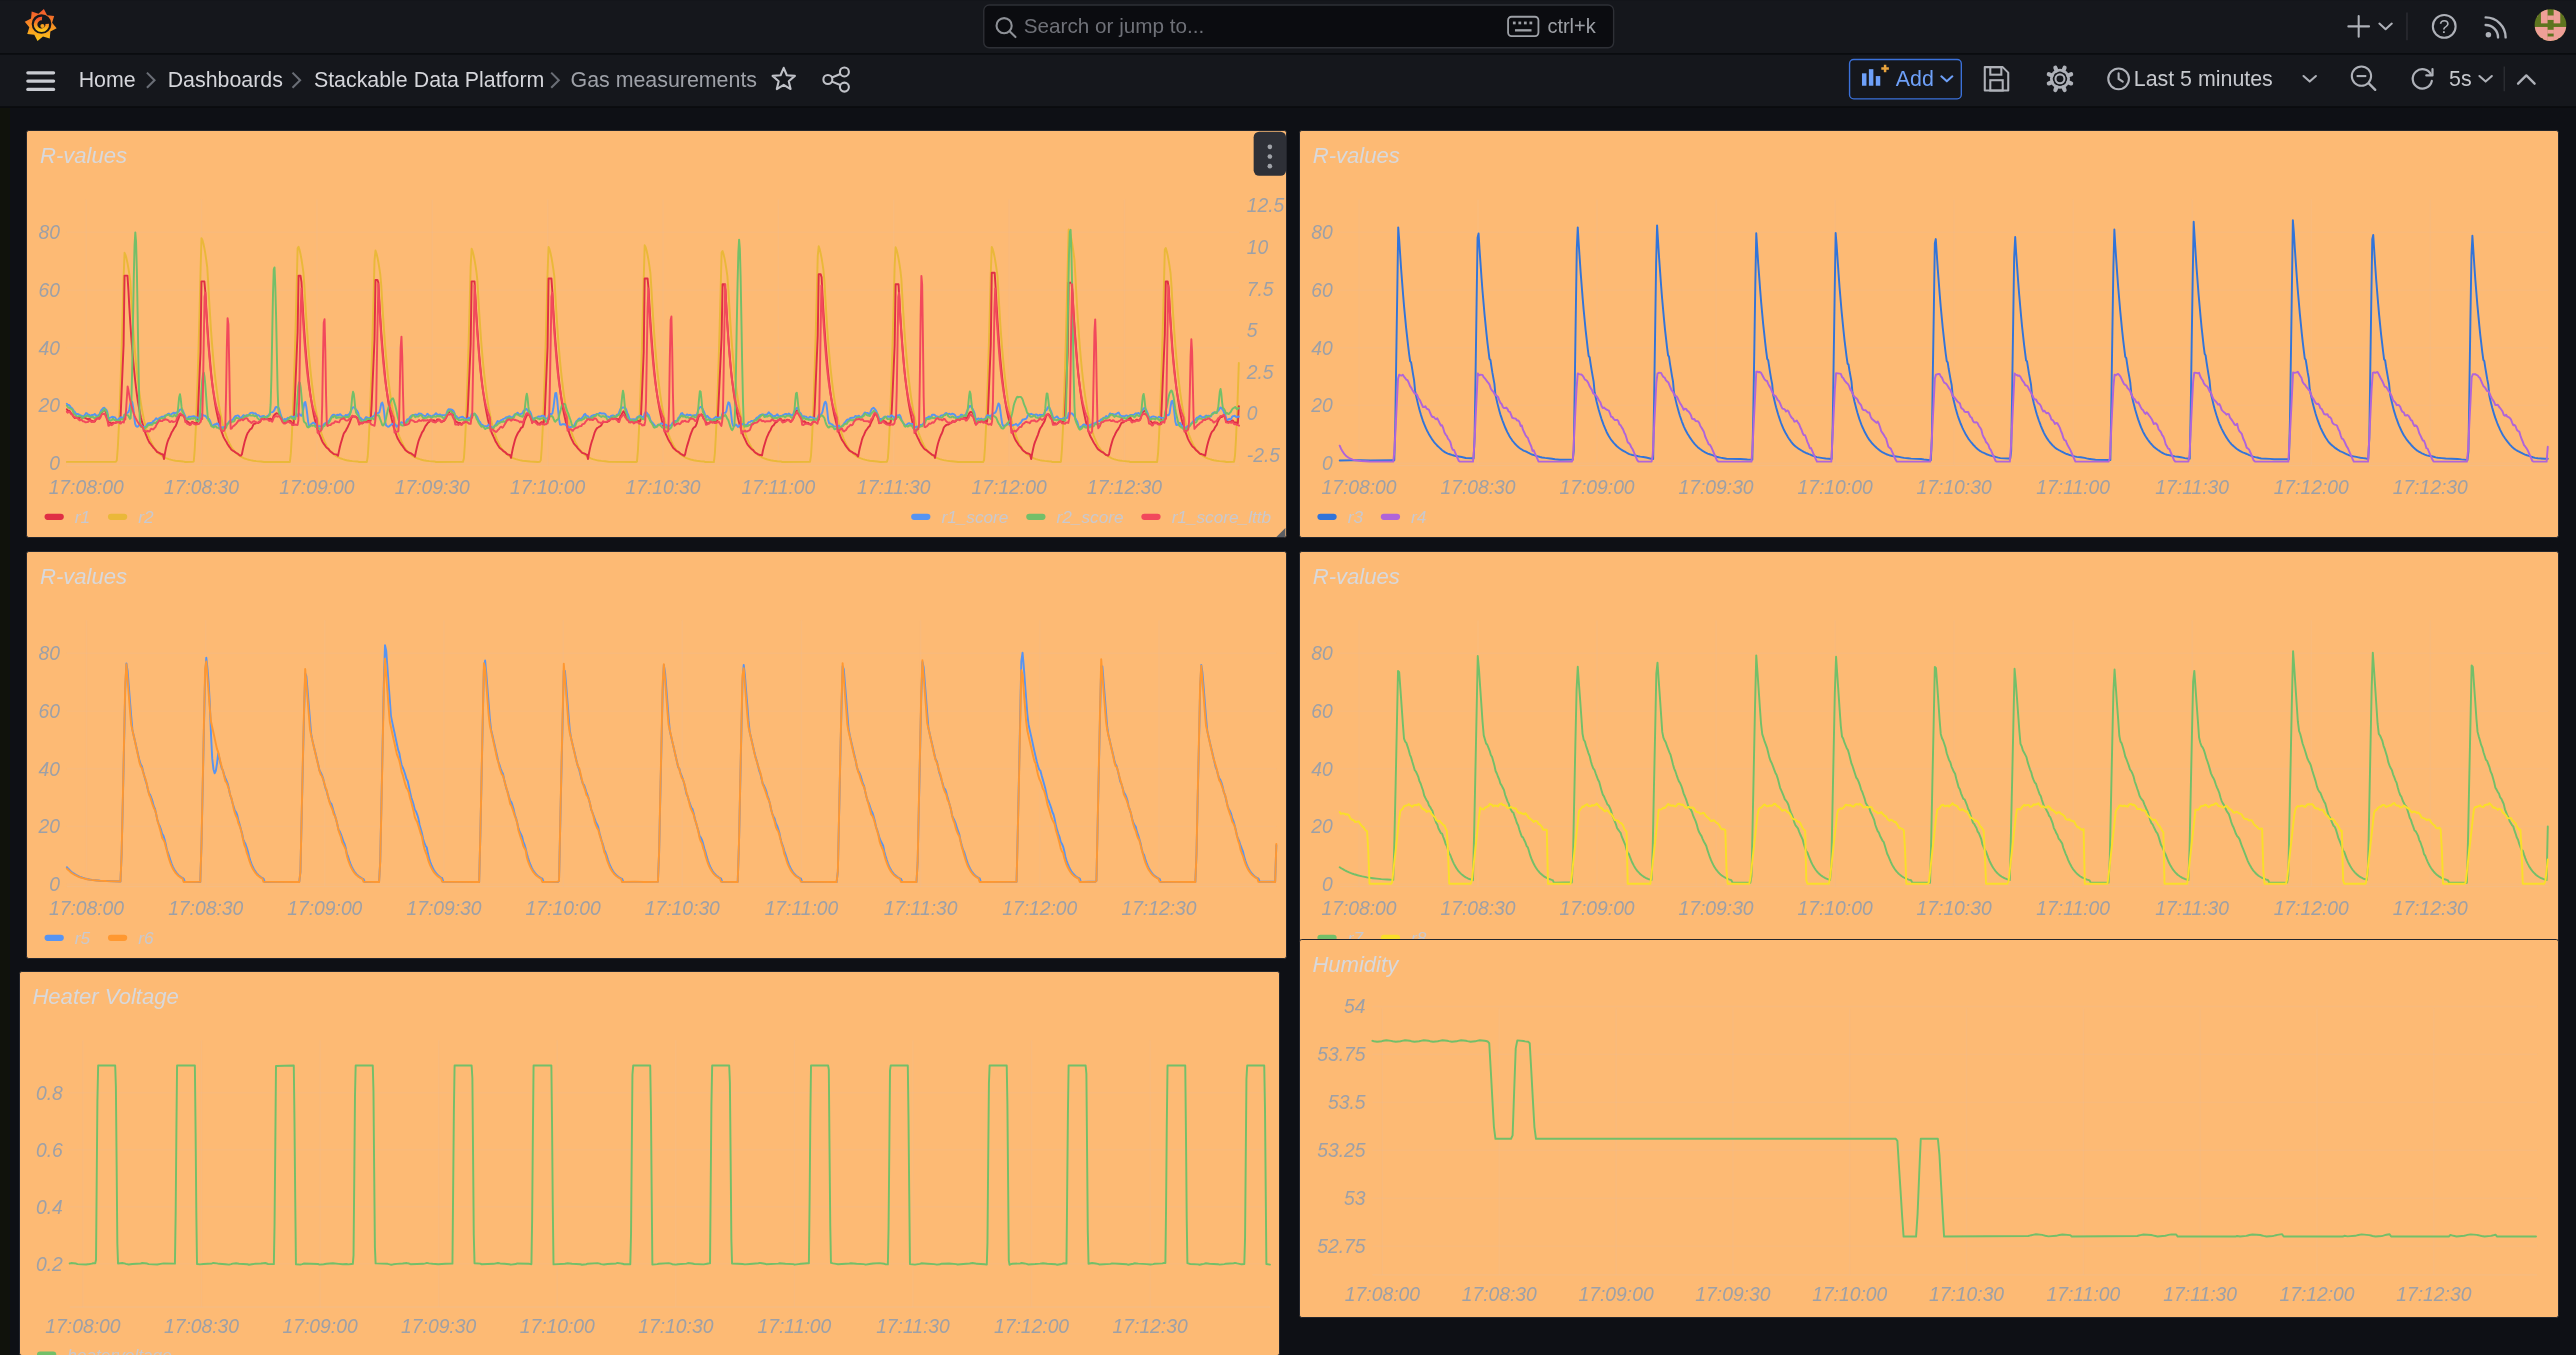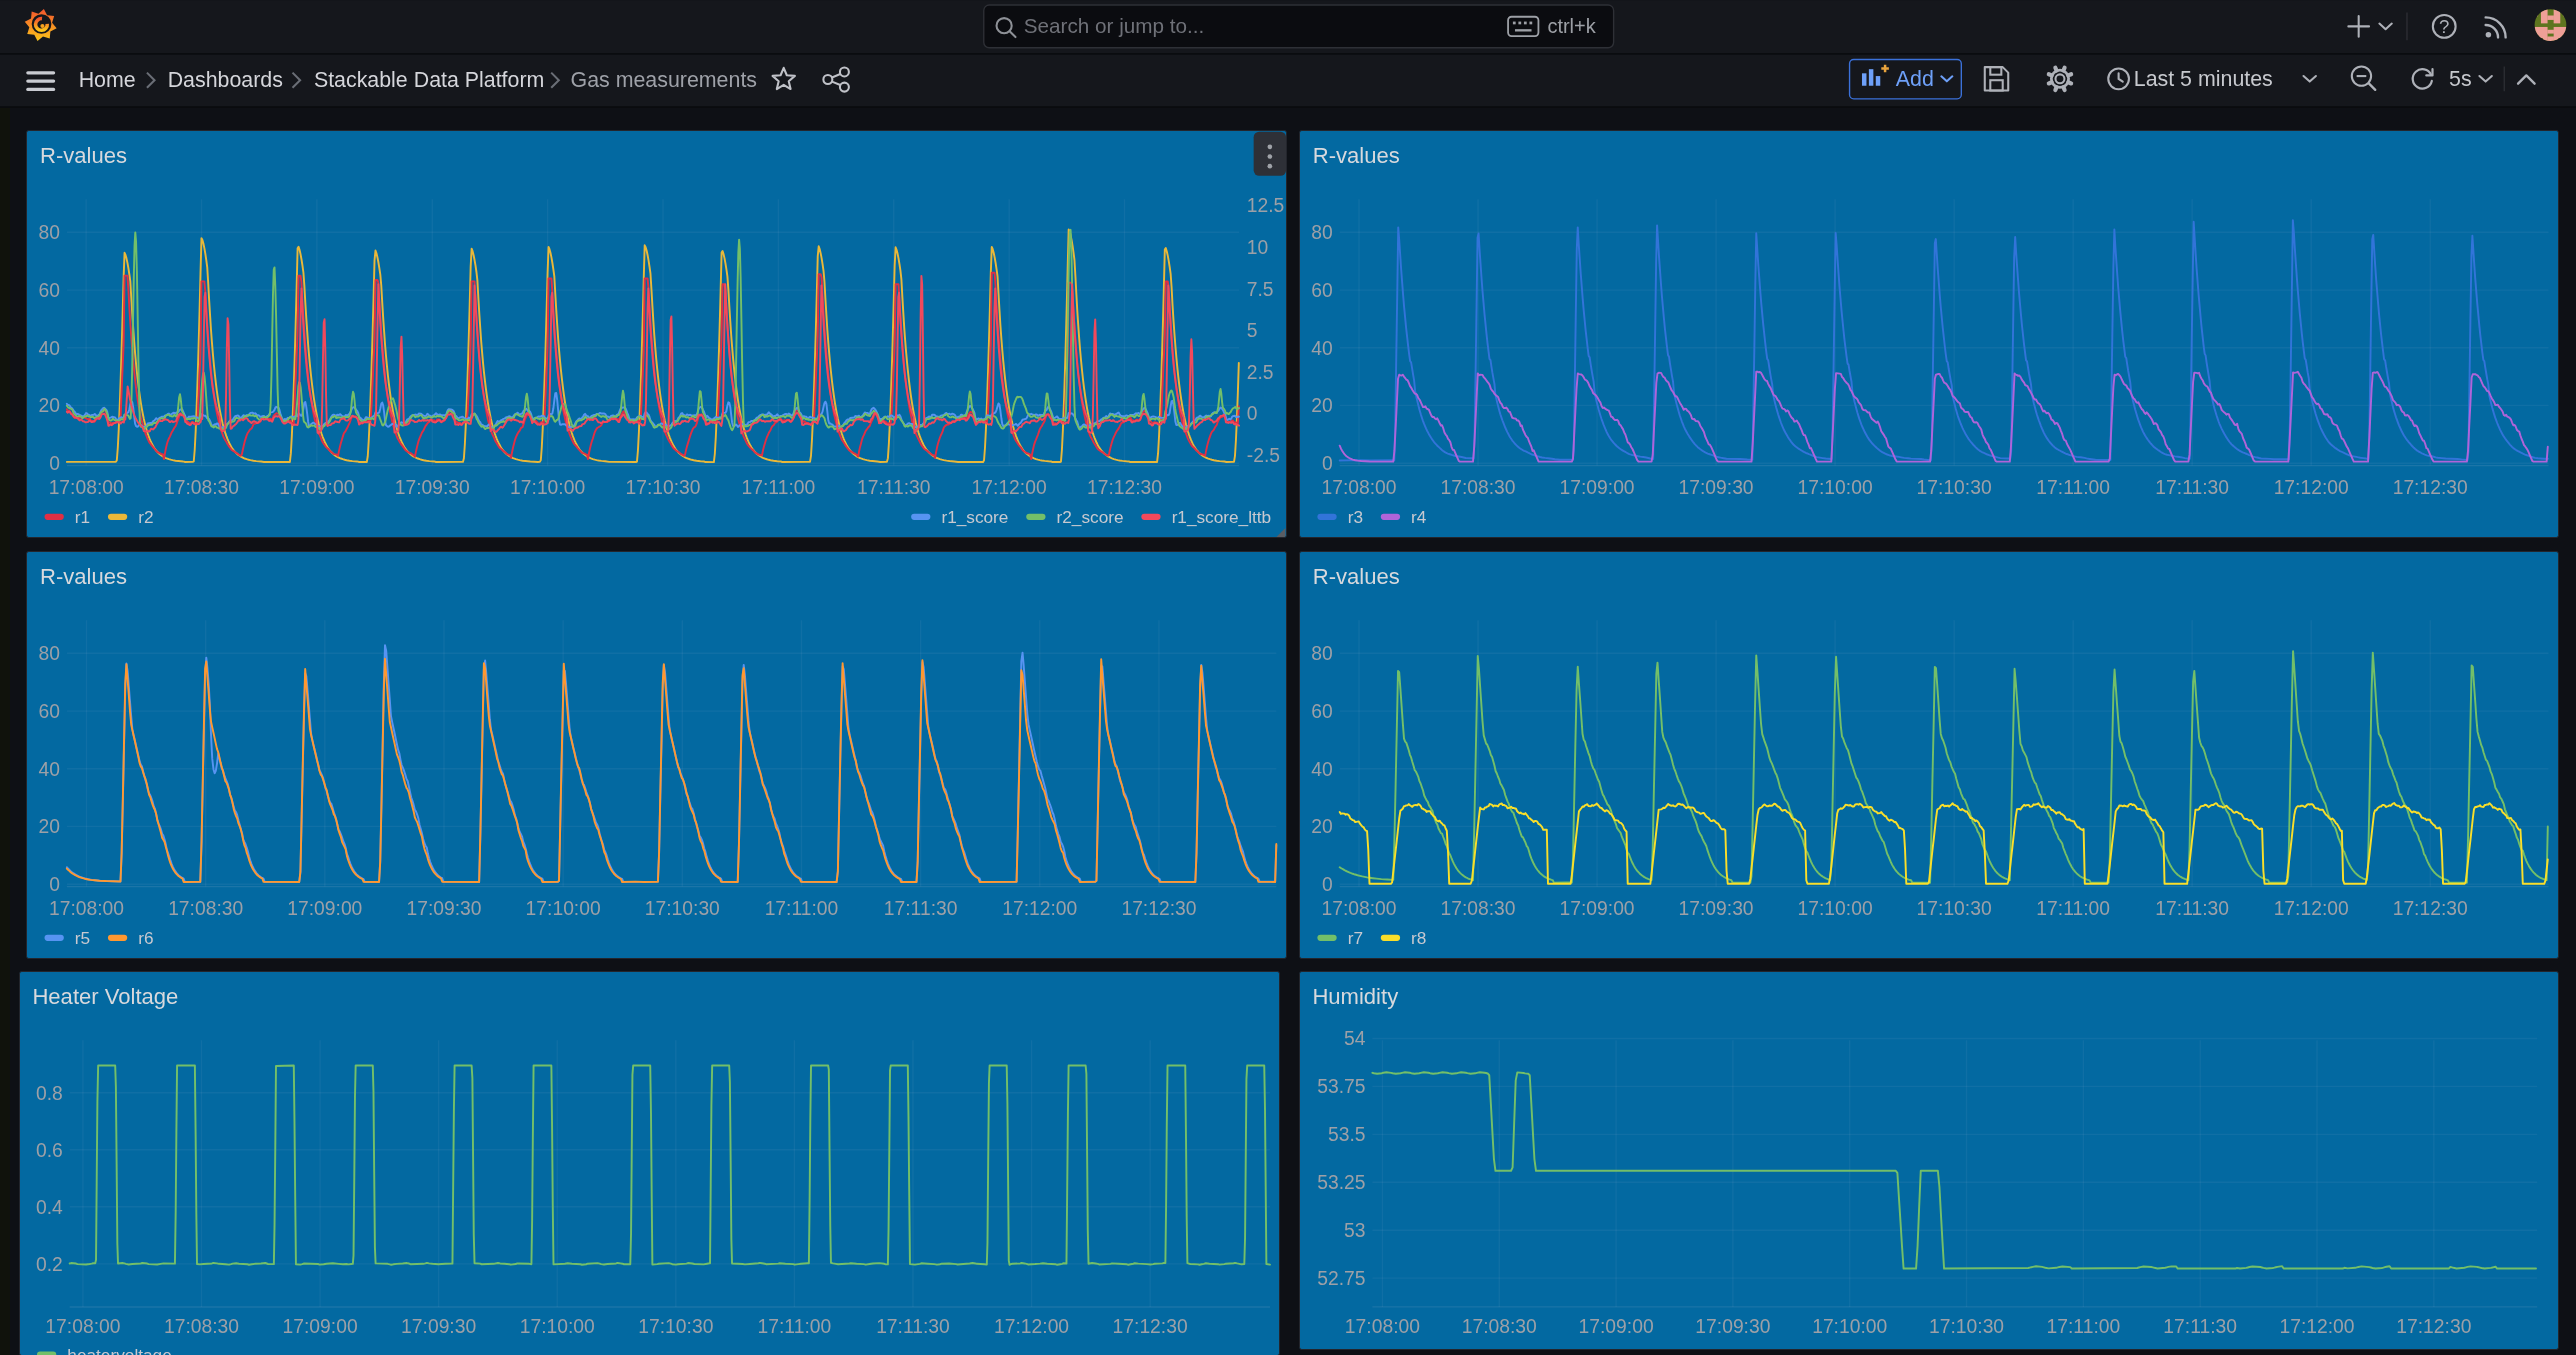--- a/index.html
+++ b/index.html
@@ -1,12 +1,12 @@
 <!DOCTYPE html>
-<html style="font-size:11px"><head><meta charset="utf-8"><style>html,body{margin:0;padding:0;background:#0e1015;width:2576px;height:1356px;overflow:hidden;font-family:"Liberation Sans",sans-serif;}.panel{position:absolute;background:#0369a1;border:1.4px solid #23252c;border-radius:2.8px;overflow:hidden;box-sizing:border-box;}</style></head><body>
+<html style="font-size:11px"><head><meta charset="utf-8"><style>html,body{margin:0;padding:0;background:#0e1015;width:2576px;height:1356px;overflow:hidden;font-family:"Liberation Sans",sans-serif;}.panel{position:absolute;background:#fdba74;border:1.4px solid #23252c;border-radius:2.8px;overflow:hidden;box-sizing:border-box;font-style:italic;}</style></head><body>
 <div style="position:absolute;left:0;top:108px;width:9.7px;height:1248px;background:#10120c"></div>
 <svg width="2576" height="108" viewBox="0 0 3734 156" style="position:absolute;left:0;top:0">
     <rect x="0" y="0" width="3734" height="77" fill="#15171c"></rect>
     <rect x="0" y="77" width="3734" height="2" fill="#0a0b0d"></rect>
     <rect x="0" y="79" width="3734" height="75" fill="#15171c"></rect>
     <rect x="0" y="154" width="3734" height="2" fill="#0a0b0d"></rect>
     <defs>
       <linearGradient id="glogo" x1="0" y1="0" x2="0" y2="1">
         <stop offset="0" stop-color="#F2542D"></stop>
         <stop offset="1" stop-color="#FBC51A"></stop>
@@ -324,21 +324,21 @@
       <text x="950.7" y="523" font-size="28" fill="#9da0a7" text-anchor="middle" font-family="Liberation Sans, sans-serif">17:10:30</text>
       <text x="1122.6" y="523" font-size="28" fill="#9da0a7" text-anchor="middle" font-family="Liberation Sans, sans-serif">17:11:00</text>
       <text x="1294.5" y="523" font-size="28" fill="#9da0a7" text-anchor="middle" font-family="Liberation Sans, sans-serif">17:11:30</text>
       <text x="1466.4" y="523" font-size="28" fill="#9da0a7" text-anchor="middle" font-family="Liberation Sans, sans-serif">17:12:00</text>
       <text x="1638.3" y="523" font-size="28" fill="#9da0a7" text-anchor="middle" font-family="Liberation Sans, sans-serif">17:12:30</text>
       <path d="M72 422.5L74.1 421.9L81.3 422.6L83.3 423.4L95.7 423.9L100.9 423.2L104 422.7L106 422.1L109.1 422.1L110.2 417.1L111.2 302.2L112.2 187.2L113.3 135.6L138 135.6L139 166.6L140.1 279.9L141.1 393.2L142.1 422.6L148.3 421.8L151.4 422.4L153.5 423.1L157.6 423.9L162.8 423.2L175.1 422.5L177.2 421.8L184.4 422.6L186.5 423.4L198.9 424L204 423.1L208.1 422.4L224.6 422.7L225.7 346.9L226.7 231.9L227.7 135.6L253.5 135.6L254.6 235.8L255.6 349.1L256.6 423.2L260.7 423.8L265.9 423.2L278.3 422.4L280.3 421.7L285.5 422.3L288.6 423L297.9 423.6L303 424.2L306.1 423.5L308.2 422.7L313.3 422.1L317.5 422.8L329.8 423.6L331.9 424.3L336 423.7L340.2 423L349.4 422.4L355.6 421.8L357.7 422.5L359.8 423.4L368 423.4L369 366L370.1 251.1L371.1 136.1L396.9 135.6L397.9 217L399 330.2L400 423.5L406.2 424.2L409.3 423.5L411.3 422.6L432 423.2L434 424.1L440.2 423.5L444.3 422.8L453.6 422.2L461.9 423.1L468.1 423.7L473.2 423.2L476.3 423.8L480.4 423.2L482.5 423L483.5 410.7L484.6 295.8L485.6 180.8L486.6 135.6L511.4 135.6L512.4 172.9L513.4 286.2L514.5 399.5L515.5 422.3L533 423L536.1 423.7L538.2 424.4L541.3 423.7L546.4 423.1L554.7 422.5L560.9 421.9L564 422.6L566 423.5L584.6 423L587.7 422.3L589.8 421.6L592.9 422.3L598 422.9L606.3 423.5L616.6 422.8L626.9 422.7L627.9 314.9L629 200L630 135.6L654.7 135.6L655.8 154L656.8 267.3L657.8 380.6L658.9 422.1L667.1 422.7L669.2 423.6L686.7 423L690.8 422.2L692.9 421.7L696 422.4L702.2 423L709.4 423.6L711.5 424.2L718.7 423.3L720.8 422.4L738.3 423L741.4 423.5L742.4 359.6L743.4 244.7L744.5 135.6L770.3 135.6L771.3 223.2L772.3 336.5L773.4 423.8L789.9 422.9L794 422.2L800.2 422.8L812.5 423.6L814.6 424.3L820.8 423.6L822.9 422.8L837.3 422L840.4 422.7L842.5 423.4L846.6 424L851.7 423.2L864.1 422.4L866.2 421.7L870.3 422.3L873.4 422.8L875.5 423.6L884.7 423.5L885.8 378.8L886.8 263.8L887.8 148.9L888.9 135.6L913.6 135.6L914.7 204.4L915.7 317.7L916.7 424.1L923.9 423.4L926 422.8L940.4 422L943.5 422.7L945.6 423.5L950.8 424.1L953.8 423.5L966.2 422.7L968.3 421.9L974.5 422.5L977.6 423.2L991 423.8L996.1 422.8L999.2 422.2L1000.3 422.2L1001.3 308.5L1002.3 193.6L1003.4 135.6L1028.1 135.6L1029.1 160.3L1030.2 273.6L1031.2 386.9L1032.2 422.4L1047.7 423.3L1050.8 423.8L1058 423.2L1070.4 422.2L1072.5 421.6L1075.6 422.2L1079.7 422.9L1081.7 423.5L1099.3 422.7L1101.3 422.1L1109.6 422.8L1120.9 423.4L1123 424.2L1128.2 423.4L1132.3 422.8L1141.6 422.2L1143.6 422.2L1144.7 327.7L1145.7 212.8L1146.7 135.6L1171.5 135.6L1172.5 141.4L1173.5 254.7L1174.6 368L1175.6 421.6L1178.7 422.3L1182.8 423L1185.9 423.6L1202.4 422.6L1204.5 422.1L1212.7 422.8L1223 423.4L1226.1 424.2L1231.3 423.3L1236.5 422.6L1245.7 422L1253 422.9L1255 423.8L1258.1 423.8L1259.1 372.4L1260.2 257.5L1261.2 142.5L1262.2 135.6L1287 135.6L1288 210.7L1289.1 324L1290.1 423.4L1297.3 424.1L1304.5 423.1L1306.6 422.2L1315.9 422.8L1325.2 423.4L1329.3 424.2L1333.4 423.6L1335.5 423L1346.8 422.4L1357.1 423.4L1359.2 424L1367.4 423.3L1376.7 422.5L1380.8 421.8L1385 422.4L1387 423L1398.4 423.6L1401.5 424.1L1402.5 391.6L1403.5 276.6L1404.6 161.7L1405.6 135.6L1430.4 135.6L1431.4 191.8L1432.4 305.1L1433.4 418.4L1434.5 424.3L1436.5 423.5L1438.6 422.9L1450 422.4L1452 421.8L1456.1 422.4L1459.2 423L1461.3 423.9L1471.6 423.3L1478.8 422.7L1483 422.1L1489.1 422.9L1501.5 423.7L1503.6 424.3L1507.7 423.6L1510.8 423L1512.9 422.1L1517 422.6L1518 321.3L1519.1 206.4L1520.1 135.6L1544.8 135.6L1545.9 147.7L1546.9 261L1547.9 374.3L1549 422.8L1554.1 421.9L1559.3 422.5L1562.4 423.1L1564.4 423.9L1580.9 423.1L1583 422.3L1592.3 423L1604.7 423.7L1606.7 424.3L1609.8 423.7L1613.9 422.9L1616 422.2L1621.2 422.7L1633.5 423.4L1638.7 424L1642.8 423.4L1644.9 422.8L1656.2 422.3L1658.3 421.6L1660.4 422L1661.4 340.5L1662.4 225.5L1663.5 135.6L1689.2 135.6L1690.3 242.1L1691.3 355.4L1692.3 422L1694.4 422.6L1696.5 423.2L1707.8 423.8L1709.9 424.4L1713 423.6L1716.1 423L1719.1 422.2L1724.3 422.8L1736.7 423.5L1738.7 424.1L1746 423.4L1748 422.8L1759.4 422.2L1761.4 421.6L1764.5 422.4L1767.6 423L1770.7 423.7L1774.8 423.3L1775.9 385.2L1776.9 270.2L1777.9 155.3L1779 135.6L1803.7 135.6L1804.8 198.1L1805.8 311.4L1806.8 423.3L1812 424.2" fill="none" stroke="#73BF69" stroke-width="2.8" stroke-linejoin="round" stroke-linecap="round"></path>
       <rect x="24.6" y="550.0" width="28" height="9" rx="4.5" fill="#73BF69"></rect>
       <text x="68.6" y="563.5" font-size="25" fill="#c8c9d0" font-family="Liberation Sans, sans-serif">heatervoltage</text>
     </svg>
   </div>
-<div class="panel" style="left:1299px;top:971px;width:1260px;height:379px">
+<div class="panel" style="left:1299px;top:939px;width:1260px;height:379px">
     <svg width="1260" height="385" viewBox="0 0 1827 558" style="position:absolute;left:0;top:0">
       <text x="18" y="46.5" font-size="32" font-weight="500" fill="#d8d9dd" font-family="Liberation Sans, sans-serif">Humidity</text>
       <line x1="119.5" y1="99" x2="119.5" y2="485.5" stroke="rgba(204,204,220,0.07)" stroke-width="2"></line>
       <line x1="288.9" y1="99" x2="288.9" y2="485.5" stroke="rgba(204,204,220,0.07)" stroke-width="2"></line>
       <line x1="458.3" y1="99" x2="458.3" y2="485.5" stroke="rgba(204,204,220,0.07)" stroke-width="2"></line>
       <line x1="627.7" y1="99" x2="627.7" y2="485.5" stroke="rgba(204,204,220,0.07)" stroke-width="2"></line>
       <line x1="797.1" y1="99" x2="797.1" y2="485.5" stroke="rgba(204,204,220,0.07)" stroke-width="2"></line>
       <line x1="966.5" y1="99" x2="966.5" y2="485.5" stroke="rgba(204,204,220,0.07)" stroke-width="2"></line>
       <line x1="1135.9" y1="99" x2="1135.9" y2="485.5" stroke="rgba(204,204,220,0.07)" stroke-width="2"></line>
       <line x1="1305.3" y1="99" x2="1305.3" y2="485.5" stroke="rgba(204,204,220,0.07)" stroke-width="2"></line>

